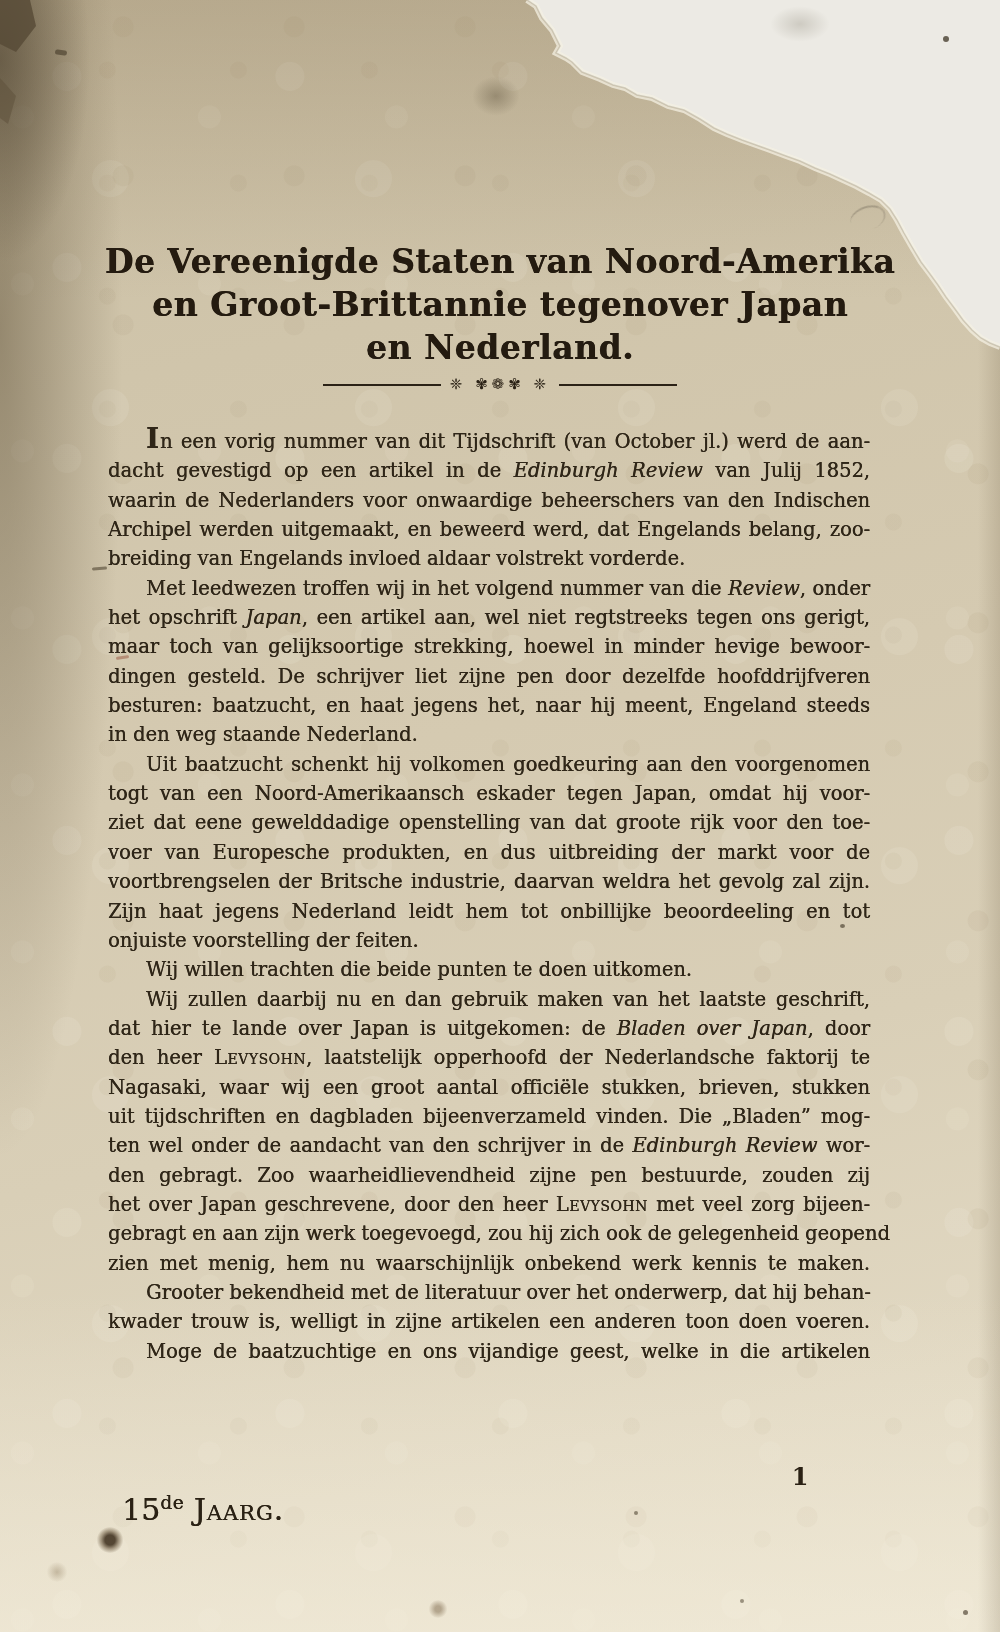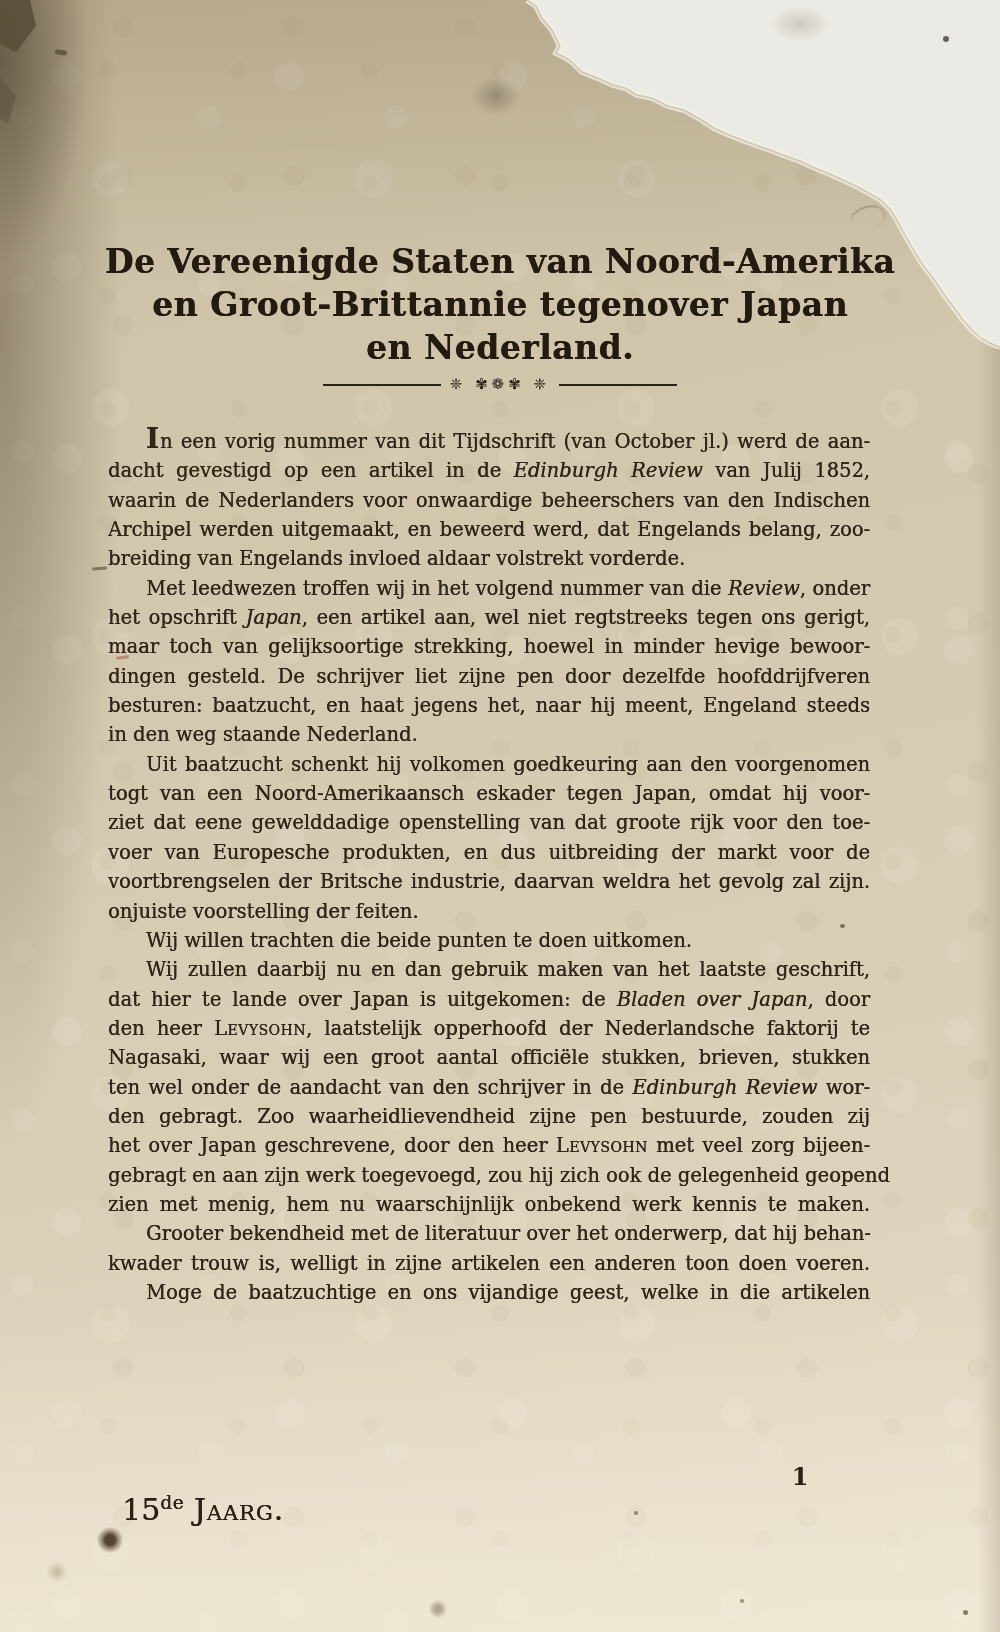--- a/index.html
+++ b/index.html
@@ -144,26 +144,28 @@
     <div class="line"><span>het opschrift </span><span class="seg-i">Japan</span><span>, een artikel aan, wel niet regtstreeks tegen ons gerigt,</span></div>
     <div class="line"><span>maar toch van gelijksoortige strekking, hoewel in minder hevige bewoor-</span></div>
     <div class="line"><span>dingen gesteld.  De schrijver liet zijne pen door dezelfde hoofddrijfveren</span></div>
     <div class="line"><span>besturen: baatzucht, en haat jegens het, naar hij meent, Engeland steeds</span></div>
     <div class="line nj"><span>in den weg staande Nederland.</span></div>
     <div class="line ind"><span>Uit baatzucht schenkt hij volkomen goedkeuring aan den voorgenomen</span></div>
     <div class="line"><span>togt van een Noord-Amerikaansch eskader tegen Japan, omdat hij voor-</span></div>
     <div class="line"><span>ziet dat eene gewelddadige openstelling van dat groote rijk voor den toe-</span></div>
     <div class="line"><span>voer van Europesche produkten, en dus uitbreiding der markt voor de</span></div>
     <div class="line"><span>voortbrengselen der Britsche industrie, daarvan weldra het gevolg zal zijn.</span></div>
+    <div class="line"><span>Zijn haat jegens Nederland leidt hem tot onbillijke beoordeeling en tot</span></div>
     <div class="line nj"><span>onjuiste voorstelling der feiten.</span></div>
     <div class="line ind nj"><span>Wij willen trachten die beide punten te doen uitkomen.</span></div>
     <div class="line ind"><span>Wij zullen daarbij nu en dan gebruik maken van het laatste geschrift,</span></div>
     <div class="line"><span>dat hier te lande over Japan is uitgekomen: de </span><span class="seg-i">Bladen over Japan</span><span>, door</span></div>
     <div class="line"><span>den heer </span><span class="seg-sc">Levysohn</span><span>, laatstelijk opperhoofd der Nederlandsche faktorij te</span></div>
     <div class="line"><span>Nagasaki, waar wij een groot aantal officiële stukken, brieven, stukken</span></div>
+    <div class="line"><span>uit tijdschriften en dagbladen bijeenverzameld vinden.  Die „Bladen” mog-</span></div>
     <div class="line"><span>ten wel onder de aandacht van den schrijver in de </span><span class="seg-i">Edinburgh Review</span><span> wor-</span></div>
     <div class="line"><span>den gebragt.  Zoo waarheidlievendheid zijne pen bestuurde, zouden zij</span></div>
     <div class="line"><span>het over Japan geschrevene, door den heer </span><span class="seg-sc">Levysohn</span><span> met veel zorg bijeen-</span></div>
     <div class="line"><span>gebragt en aan zijn werk toegevoegd, zou hij zich ook de gelegenheid geopend</span></div>
     <div class="line"><span>zien met menig, hem nu waarschijnlijk onbekend werk kennis te maken.</span></div>
     <div class="line ind"><span>Grooter bekendheid met de literatuur over het onderwerp, dat hij behan-</span></div>
     <div class="line"><span>kwader trouw is, welligt in zijne artikelen een anderen toon doen voeren.</span></div>
     <div class="line ind"><span>Moge de baatzuchtige en ons vijandige geest, welke in die artikelen</span></div>
   </div>
 

